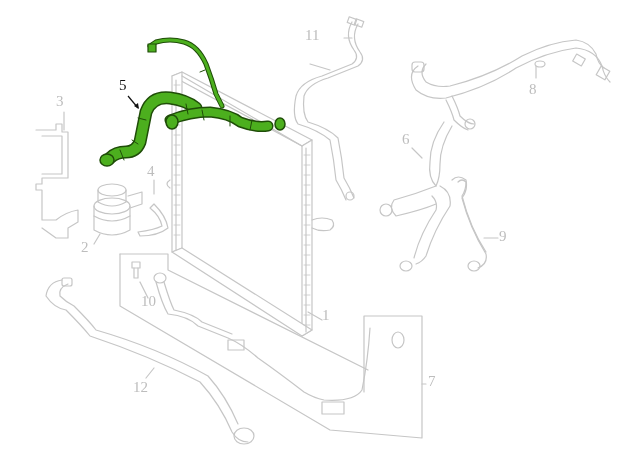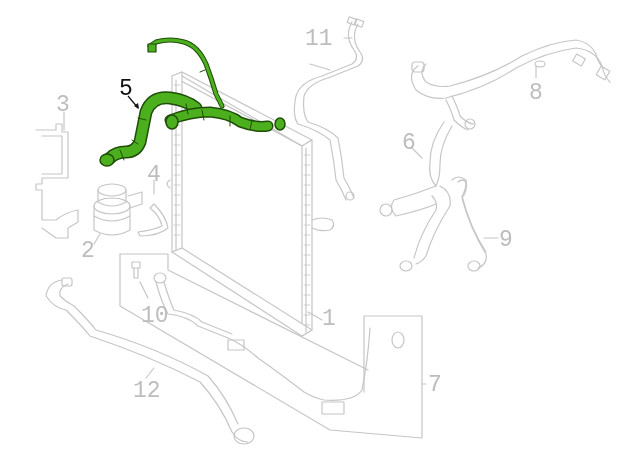--- a/index.html
+++ b/index.html
@@ -1,18 +1,18 @@
 <!DOCTYPE html>
 <html><head>
 <meta charset="utf-8">
 <style>
   html, body { margin: 0; padding: 0; background: #ffffff; }
   body { width: 639px; height: 449px; overflow: hidden; position: relative; font-family: "DejaVu Sans", sans-serif; }
   #diagram { position: absolute; left: 0; top: 0; width: 639px; height: 449px; }
-  .callout { position: absolute; font-family: Liberation Mono, monospace; font-size: 23px; line-height: 1; color: #bdbdbd; }
+  .callout { position: absolute; font-family: Liberation Serif, serif; font-size: 15px; line-height: 1; color: #bdbdbd; }
   .callout.active { color: #111111; }
 </style>
 </head>
 <body>
 
 <svg id="diagram" viewBox="0 0 639 449" xmlns="http://www.w3.org/2000/svg">
   <g fill="none" stroke="#c6c6c6" stroke-width="1.2" stroke-linecap="round" stroke-linejoin="round">
 
     <g>
       <polygon points="172,76 182,72 312,140 302,146" fill="#fff"></polygon>
@@ -134,16 +134,16 @@
 </svg>
 
 <div class="callout" style="left:81px;top:240px;">2</div>
 <div class="callout" style="left:56px;top:94px;">3</div>
 <div class="callout" style="left:147px;top:164px;">4</div>
 <div class="callout active" style="left:119px;top:78px;">5</div>
 <div class="callout" style="left:402px;top:132px;">6</div>
 <div class="callout" style="left:428px;top:374px;">7</div>
 <div class="callout" style="left:529px;top:82px;">8</div>
 <div class="callout" style="left:499px;top:229px;">9</div>
-<div class="callout" style="left:141px;top:305px;">10</div>
+<div class="callout" style="left:141px;top:294px;">10</div>
 <div class="callout" style="left:305px;top:28px;">11</div>
 <div class="callout" style="left:133px;top:380px;">12</div>
 <div class="callout" style="left:322px;top:308px;">1</div>
 
 </body></html>

